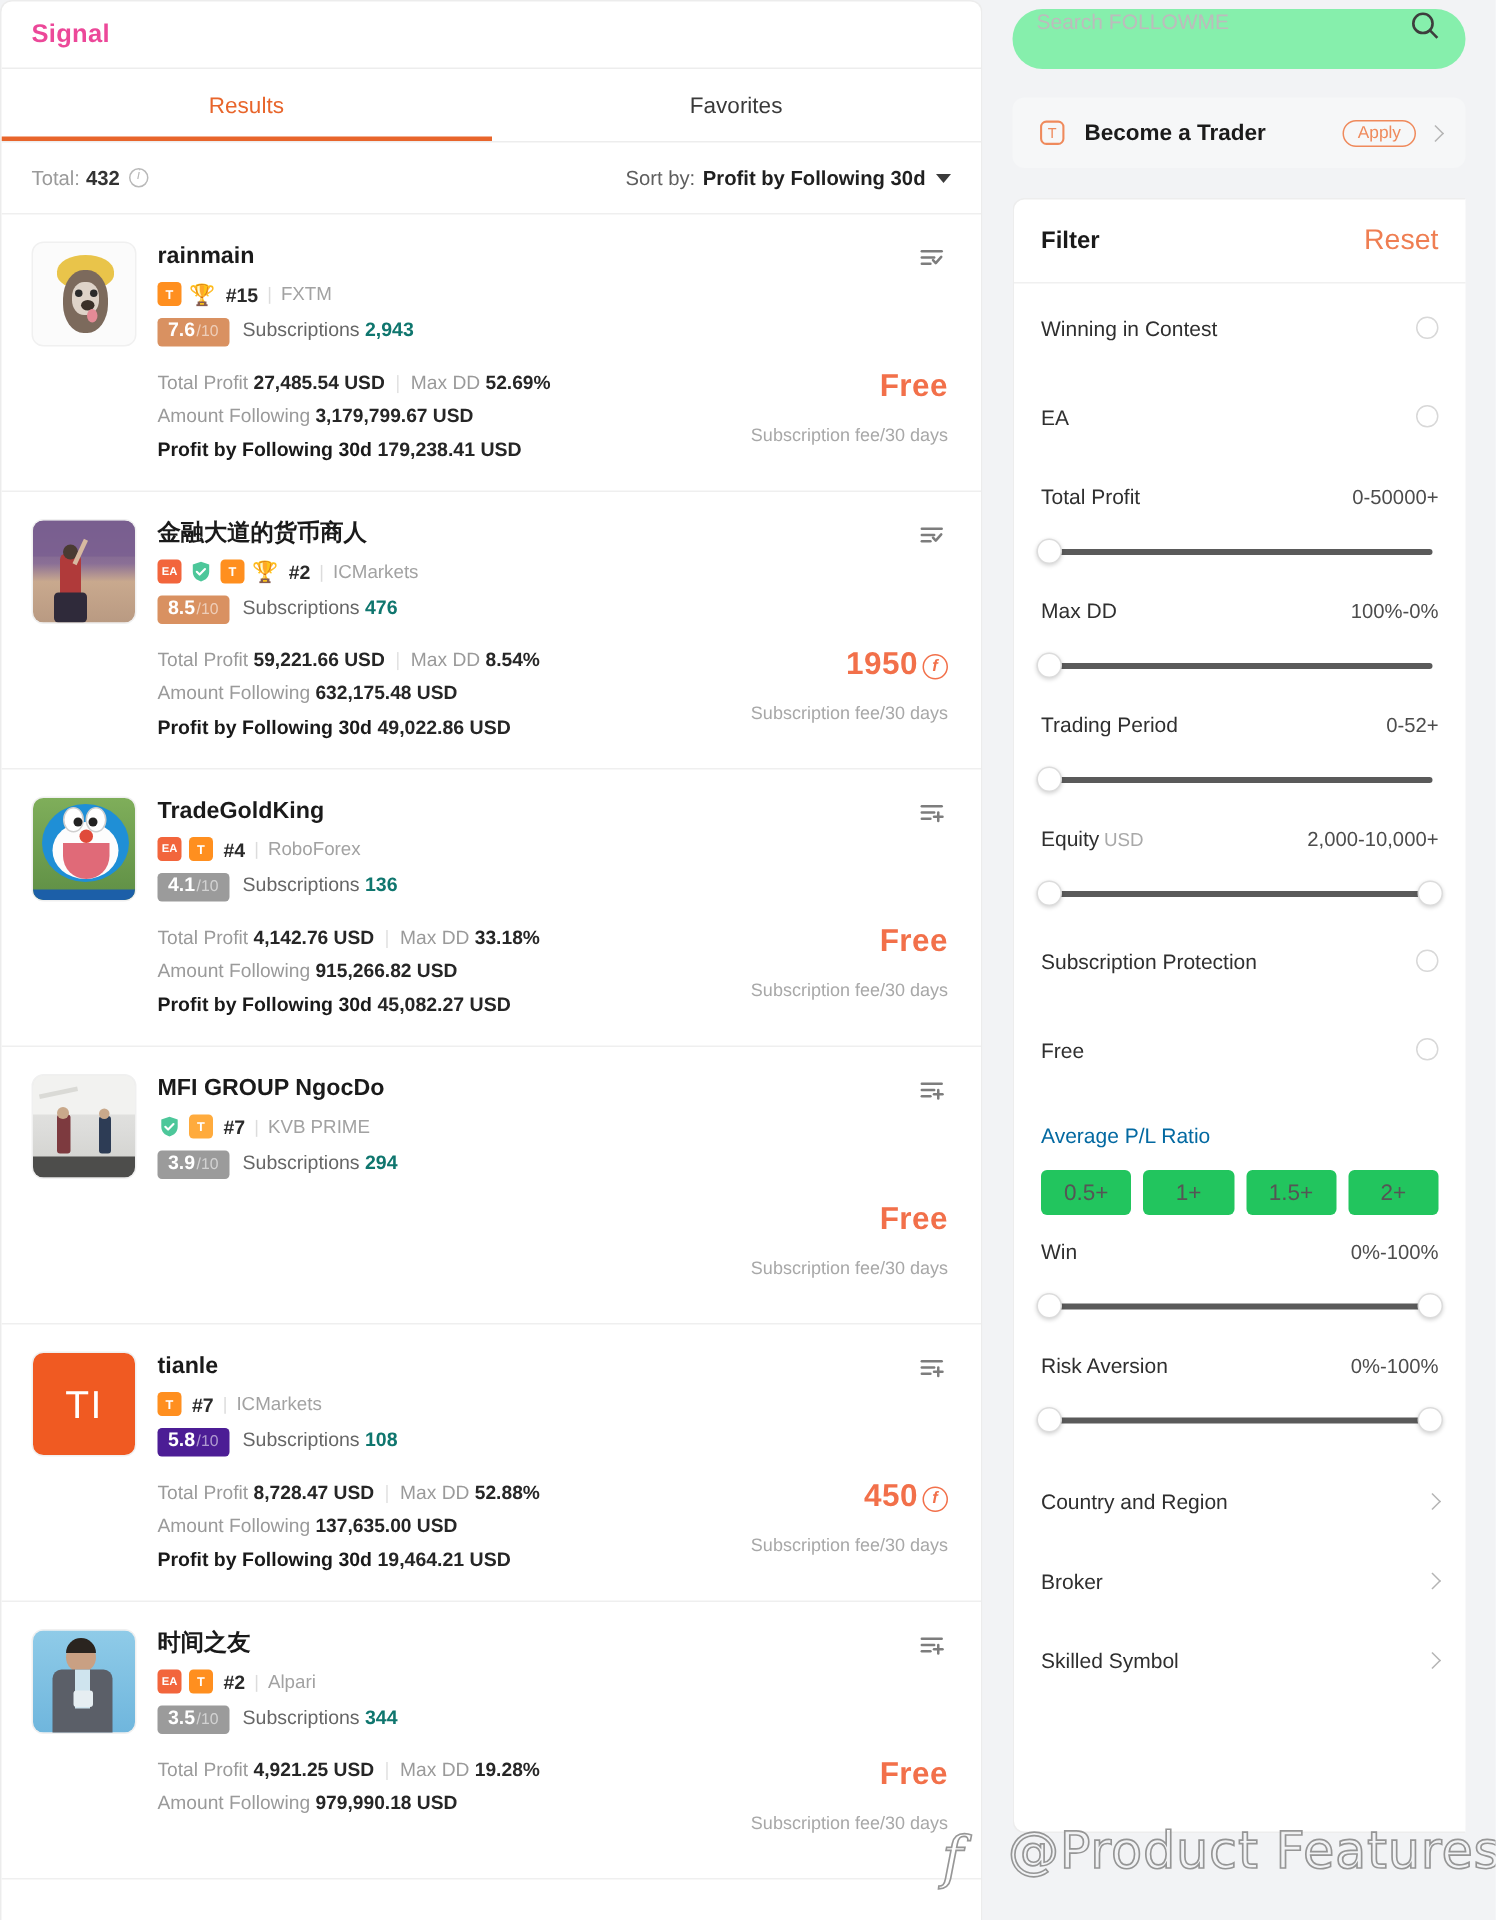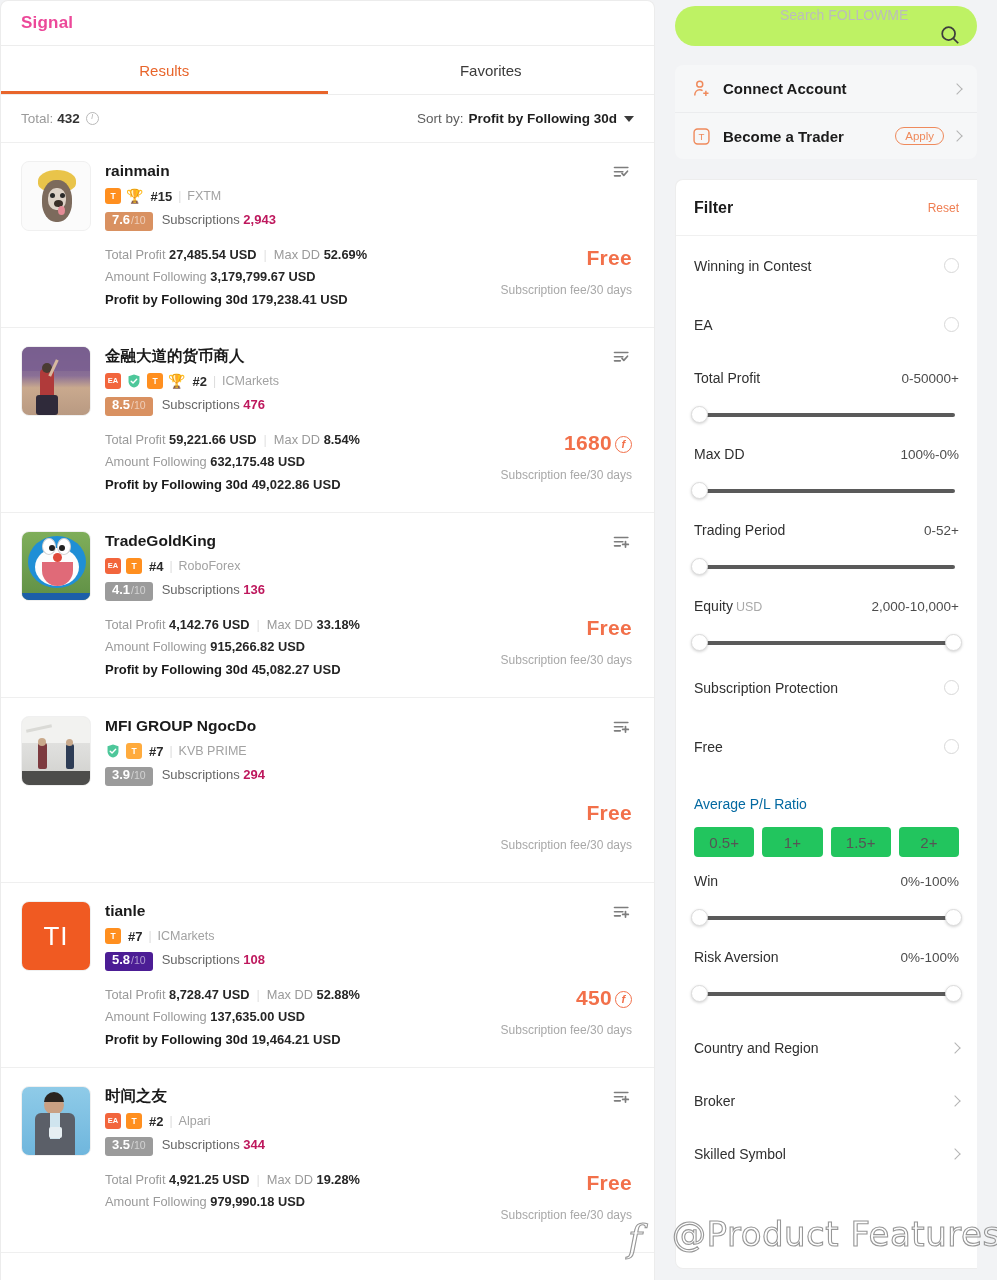--- a/index.html
+++ b/index.html
@@ -68,63 +68,63 @@
   .broker-sep { color: #dcdcdc; font-size: 12px; margin: 0 1px; }
   .broker { font-size: 12.5px; color: #a2a2a2; }
   .score-row { display: flex; align-items: flex-start; gap: 9px; margin-top: 8px; }
   .score { height: 19px; border-radius: 3px; padding: 0 7px; display: flex; align-items: baseline;
            color: #fff; font-size: 13px; font-weight: bold; }
   .score .den { font-size: 10.5px; opacity: .55; font-weight: normal; margin-left: 1px; }
   .score.orange { background: #d99161; }
   .score.gray   { background: #9b9b9b; }
   .score.slate  { background: #4c1d95; }
   .subs { font-size: 13px; color: #666; }
-  .subs b { color: #be185d; font-weight: bold; }
+  .subs b { color: #0f766e; font-weight: bold; }
 
   .bookmark { position: absolute; right: 22px; top: 20px; width: 20px; height: 20px; cursor: pointer; }
 
   .card-stats { margin-top: 13px; margin-left: 84px; }
   .stat-line { font-size: 12.8px; color: #9a9a9a; line-height: 22px; white-space: nowrap; }
   .stat-line b { color: #262626; font-weight: bold; }
   .stat-div { color: #e2e2e2; margin: 0 7px; }
   .stat-line.bold-line { color: #1a1a1a; font-weight: bold; font-size: 13px; margin-top: 1px; }
   .stat-line.bold-line b { font-weight: bold; }
 
   .price-block { position: absolute; right: 22px; bottom: 30px; text-align: right; }
   .price { font-size: 21px; font-weight: bold; color: #f2704a; line-height: 24px; letter-spacing: .3px; }
   .price .coin { display: inline-block; width: 17px; height: 17px; border: 1.6px solid #f2704a;
                  border-radius: 50%; font-size: 11px; line-height: 14px; text-align: center;
                  font-style: italic; vertical-align: 2px; margin-left: 3px; }
   .price-sub { font-size: 12px; color: #a8a8a8; margin-top: 13px; }
 
   
   .right-panel { width: 322px; height: 1280px; padding: 6px 0 0 20px; position: relative; }
-  .search-box { height: 40px; background: #bef264; border-radius: 20px; display: flex;
-                align-items: flex-end; padding: 0 16px; flex-direction: column; }
+  .search-box { height: 40px; background: #86efac; border-radius: 20px; display: flex;
+                align-items: flex-start; padding: 0 16px; }
   .search-input { flex: 1; border: none; outline: none; background: transparent;
                   font-size: 14px; color: #444; font-family: "Liberation Sans", sans-serif; }
   .search-input::placeholder { color: #bcbcbc; }
   .search-icon { width: 22px; height: 22px; flex: none; }
 
   .acct-card { margin-top: 19px; background: #f6f7f8; border-radius: 8px; overflow: hidden; }
   .acct-row { height: 47px; display: flex; align-items: center; padding: 0 16px; cursor: pointer; }
   .acct-row + .acct-row { border-top: 1px solid #ebecee; }
   .acct-icon { width: 21px; height: 21px; flex: none; margin-right: 11px; }
   .acct-label { flex: 1; font-size: 15px; font-weight: bold; color: #1b1b1b; }
   .apply-pill { border: 1px solid #ef8a5c; color: #ef8a5c; font-size: 11.5px; border-radius: 10px;
                 padding: 2px 9px; margin-right: 9px; }
   .chev { width: 8px; height: 8px; border-right: 1.8px solid #b4b4b4; border-bottom: 1.8px solid #b4b4b4;
           transform: rotate(-45deg); flex: none; }
 
   .filter-card { margin-top: 20px; background: #fff; border-radius: 8px 0 0 8px;
                  border: 1px solid #ededed; border-right: none; min-height: 1090px; }
   .filter-head { height: 56px; display: flex; align-items: center; justify-content: space-between;
                  padding: 0 18px; border-bottom: 1px solid #f0f0f0; }
   .filter-title { font-size: 16px; font-weight: bold; color: #1a1a1a; }
-  .filter-reset { font-size: 12px; color: #ef7e52; cursor: pointer; }
+  .filter-reset { font-size: 19px; color: #ef7e52; cursor: pointer; }
   .filter-body { padding: 0 18px; }
 
   .f-toggle { height: 59px; display: flex; align-items: center; justify-content: space-between; }
   .f-label { font-size: 14px; color: #2f2f2f; }
   .f-label .unit { color: #a9a9a9; font-size: 12.5px; margin-left: 3px; }
   .radio { width: 15px; height: 15px; border-radius: 50%; border: 1.4px solid #d8d8d8; flex: none; }
 
   .f-slider-group { padding-top: 16px; }
   .f-slider-head { display: flex; align-items: center; justify-content: space-between; }
   .f-range { font-size: 13.5px; color: #4c4c4c; }
@@ -275,21 +275,21 @@
                 <line x1="3" y1="15.4" x2="10" y2="15.4"></line>
               </g>
               <path d="M12 12.5l2.2 2.4 4.4-5" fill="none" stroke="#7d7d7d" stroke-width="2" stroke-linecap="round" stroke-linejoin="round"></path>
             </svg></div>
           <div class="card-stats">
             <div class="stat-line">Total Profit <b>59,221.66 USD</b><span class="stat-div">|</span>Max DD <b>8.54%</b></div>
             <div class="stat-line">Amount Following <b>632,175.48 USD</b></div>
             <div class="stat-line bold-line">Profit by Following 30d <b>49,022.86 USD</b></div>
           </div>
           <div class="price-block">
-            <div class="price"><span>1680</span><span class="coin">f</span></div>
+            <div class="price"><span>1950</span><span class="coin">f</span></div>
             <div class="price-sub">Subscription fee/30 days</div>
           </div>
         </div>
         <div class="card">
           <div class="card-top">
             <div class="avatar">
               <div class="avatar-inner" style="background:linear-gradient(180deg,#7fae5a 0%,#5f8f45 100%)">
                 <div style="position:absolute;left:6px;top:4px;width:58px;height:52px;border-radius:50%;background:#1f8fd6"></div>
                 <div style="position:absolute;left:13px;top:16px;width:44px;height:38px;border-radius:50%;background:#fdfdfd"></div>
                 <div style="position:absolute;left:20px;top:6px;width:14px;height:17px;border-radius:50%;background:#fff;border:1px solid #cfcfcf"></div>
@@ -495,32 +495,20 @@
         <svg viewBox="0 0 24 24" width="22" height="22" fill="none" stroke="#3d3d3d" stroke-width="1.9">
           <circle cx="10.5" cy="10.5" r="7"></circle>
             <line x1="15.6" y1="15.6" x2="21" y2="21"></line>
         </svg>
       </span>
     </div>
 
     <div class="acct-card">
       <div class="acct-row">
         <span class="acct-icon">
-          <svg viewBox="0 0 24 24" width="21" height="21" fill="none" stroke="#ef8a5c" stroke-width="1.7">
-            <circle cx="10" cy="7" r="3.4"></circle>
-            <path d="M4.3 20c0-4 2.7-6.6 5.7-6.6 1.2 0 2.3.4 3.2 1.1"></path>
-            <line x1="17" y1="14.5" x2="17" y2="20.5"></line>
-            <line x1="14" y1="17.5" x2="20" y2="17.5"></line>
-          </svg>
-        </span>
-        <span class="acct-label">Connect Account</span>
-        <span class="chev"></span>
-      </div>
-      <div class="acct-row">
-        <span class="acct-icon">
           <svg viewBox="0 0 24 24" width="21" height="21">
             <rect x="3.5" y="3.5" width="17" height="17" rx="4" fill="none" stroke="#ef8a5c" stroke-width="1.6"></rect>
             <text x="12" y="16.3" font-size="11" font-family="Liberation Sans, sans-serif" text-anchor="middle" fill="#ef8a5c">T</text>
           </svg>
         </span>
         <span class="acct-label">Become a Trader</span>
         <span class="apply-pill">Apply</span>
         <span class="chev"></span>
       </div>
     </div>

